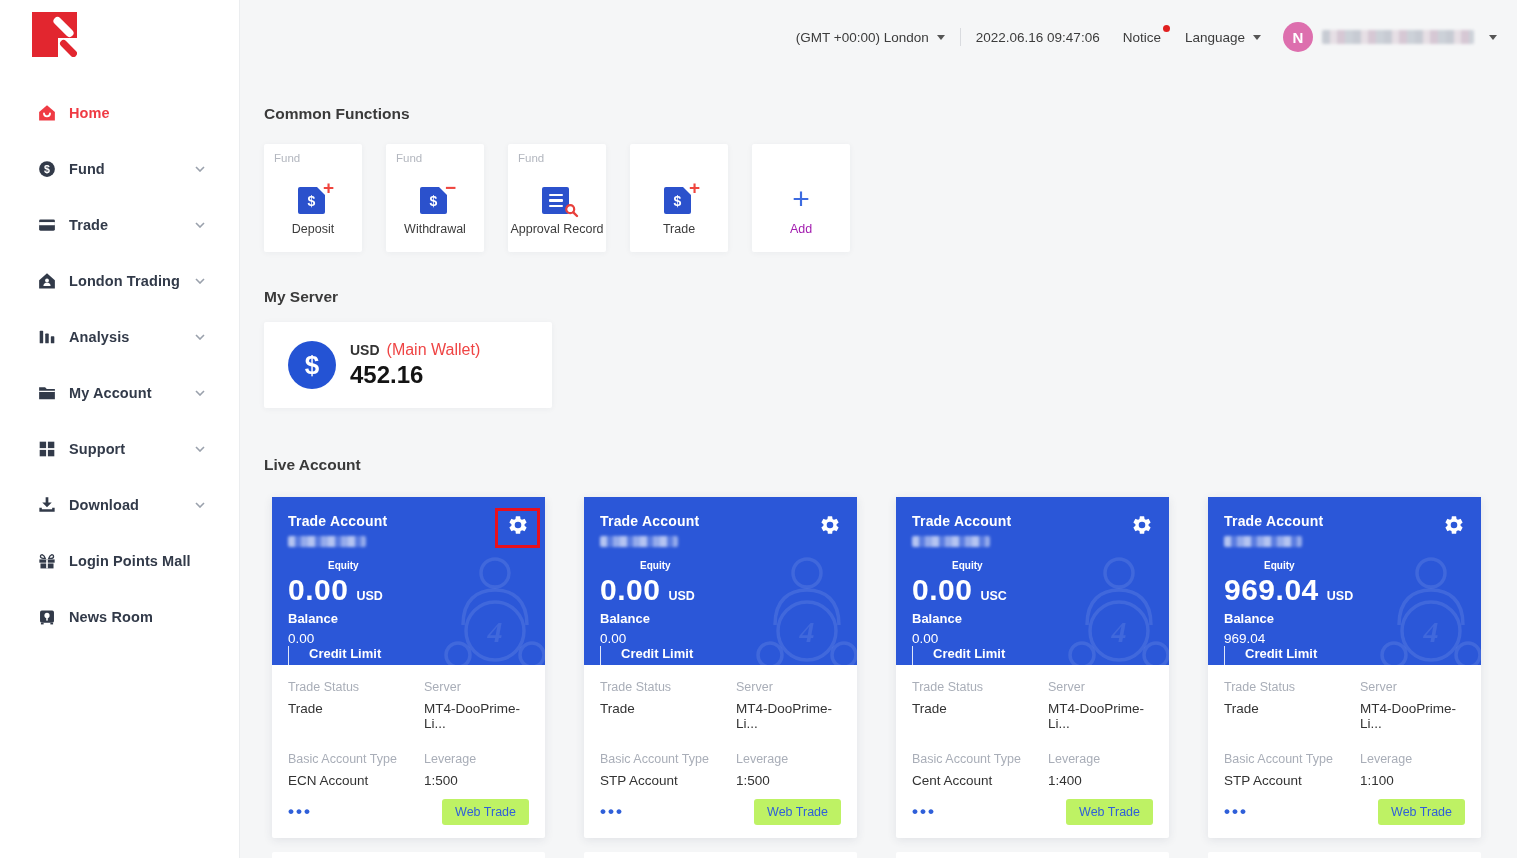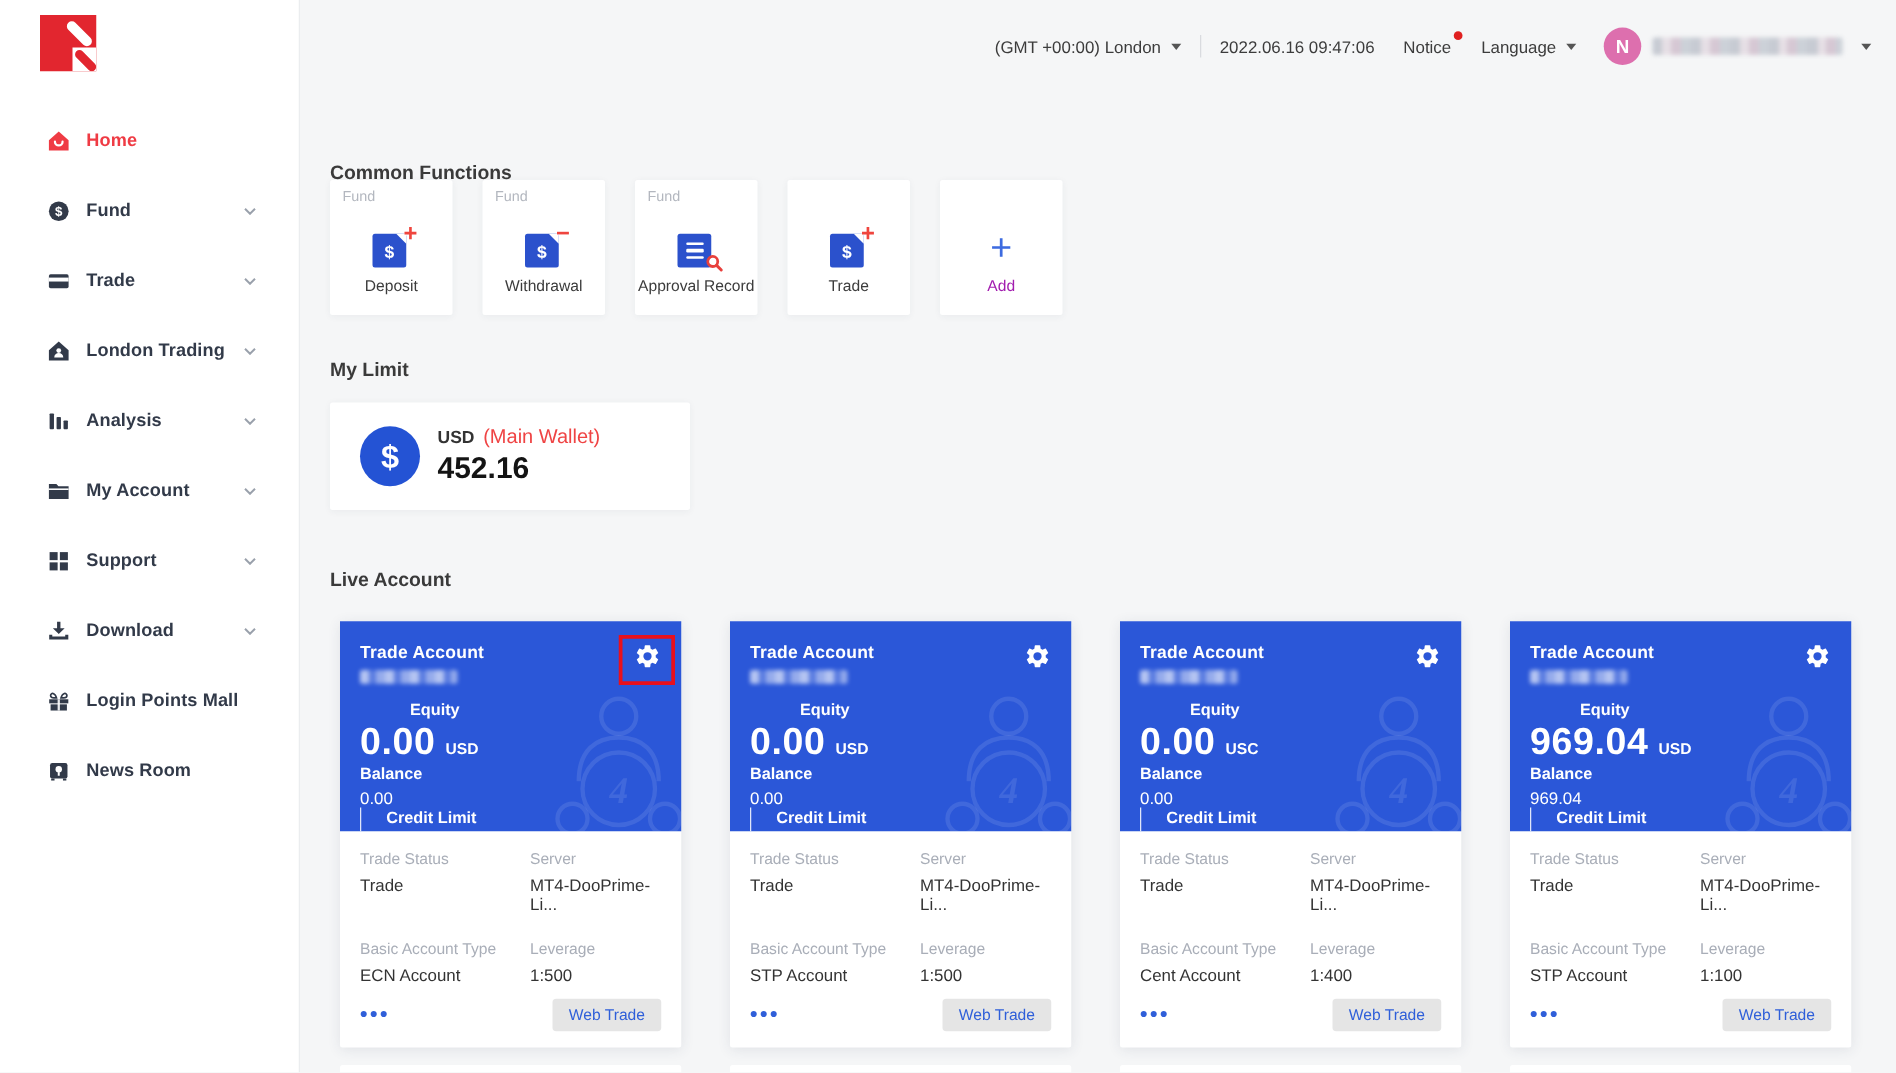--- a/index.html
+++ b/index.html
@@ -34,21 +34,21 @@
   .tb-lang { margin-right:22px; }
   .avatar { width:30px; height:30px; border-radius:50%; background:#dd6fae; color:#fff; font-size:15px; font-weight:bold;
     display:flex; align-items:center; justify-content:center; margin-right:9px; }
   .user-blur { width:152px; height:14px; border-radius:2px; margin-right:7px;
     background:repeating-linear-gradient(90deg,#c7cbd3 0 8px,#e6dfe5 8px 15px,#d6c8d4 15px 23px,#ccd1d8 23px 31px);
     filter:blur(1.6px); }
 
   
   .main { position:absolute; left:240px; top:0; right:0; bottom:0; }
   .sec-title { position:absolute; left:24px; font-size:15.5px; font-weight:bold; color:#3a3a3a; }
-  #t-cf { top:130px; } #t-mw { top:288px; } #t-la { top:456px; }
+  #t-cf { top:105px; } #t-mw { top:288px; } #t-la { top:456px; }
 
   
   .fn-row { position:absolute; left:24px; top:144px; display:flex; gap:24px; }
   .fn-card { width:98px; height:108px; background:#fff; border-radius:2px; box-shadow:0 1px 6px rgba(40,50,70,.05);
     position:relative; cursor:pointer; display:flex; flex-direction:column; align-items:center; }
   .fn-tag { position:absolute; top:8px; left:10px; font-size:11.5px; color:#b3b7bf; }
   .fn-iconbox { margin-top:36px; height:38px; display:flex; align-items:center; justify-content:center; }
   .fn-label { margin-top:4px; font-size:12.5px; color:#3c3c3c; }
   .fn-label.blue { color:#a21caf; }
 
@@ -76,38 +76,38 @@
   .acct-row { position:absolute; left:32px; top:497px; display:flex; gap:39px; }
   .acct-card { width:273px; border-radius:2px; box-shadow:0 2px 10px rgba(50,60,90,.10); background:#fff; }
   .acct-head { position:relative; height:168px; background:#2b57d8; color:#fff; padding:16px 16px 0; overflow:hidden; }
   .acct-title-row { display:flex; align-items:flex-start; justify-content:space-between; }
   .acct-title { font-size:14px; font-weight:bold; letter-spacing:.2px; }
   .acct-num-blur { margin-top:7px; width:78px; height:11px; border-radius:2px;
     background:repeating-linear-gradient(90deg,rgba(255,255,255,.65) 0 7px,rgba(255,255,255,.22) 7px 13px,rgba(255,255,255,.5) 13px 20px);
     filter:blur(1.6px); }
   .gear-btn { position:relative; z-index:2; cursor:pointer; margin-top:1px; }
   .gear-highlight { position:absolute; top:11px; right:5px; width:45px; height:40px; border:3px solid #e8101c; z-index:3; }
-  .equity-label { margin-top:13px; font-size:13px; font-weight:bold;padding-left:40px; }
+  .equity-label { margin-top:13px; font-size:10px; font-weight:bold;padding-left:40px; }
   .equity-row { display:flex; align-items:baseline; gap:8px; margin-top:2px; }
   .equity-val { font-size:30px; font-weight:bold; letter-spacing:.5px; }
   .equity-cur { font-size:12.5px; font-weight:bold; }
   .bc-row { position:absolute; left:16px; right:16px; top:114px; display:flex;flex-direction:column; }
   .bc-col { width:50%; }
   .bc-col.right { padding-left:20px; border-left:1px solid rgba(255,255,255,.85); }
   .bc-label { font-size:13px; font-weight:bold; }
   .bc-val { font-size:13.5px; margin-top:5px; }
   .watermark { position:absolute; right:-8px; bottom:-14px; pointer-events:none; }
 
   .acct-body { position:relative; height:173px; padding:15px 16px 0; }
   .info-grid { display:grid; grid-template-columns:136px 1fr; row-gap:21px; }
   .info-label { font-size:12.5px; color:#a9aeb8; margin-bottom:7px; }
   .info-val { font-size:13.5px; color:#333; }
   .acct-foot { position:absolute; left:16px; right:16px; bottom:13px; display:flex; align-items:center; justify-content:space-between; }
   .more-dots { color:#2f5fd9; font-size:17px; font-weight:bold; letter-spacing:2px; line-height:10px; cursor:pointer; }
-  .webtrade-btn { background:#e5e5e5; border:none; border-radius:3px; color:#2f5fd9; font-size:12.5px;
+  .webtrade-btn { background:#bef264; border:none; border-radius:3px; color:#2f5fd9; font-size:12.5px;
     font-family:inherit; padding:6px 13px; cursor:pointer; }
 
   .peek-row { position:absolute; left:32px; top:852px; display:flex; gap:39px; }
   .peek { width:273px; height:6px; background:#fff; border-radius:2px 2px 0 0; }
 
   svg { display:block; }
 </style>
 </head>
 <body>
 
@@ -342,21 +342,21 @@
     </div>
 
     <div class="fn-card">
       <div class="fn-iconbox">
           <span class="plus-icon">+</span>
         </div>
       <span class="fn-label blue">Add</span>
     </div>
   </div>
 
-  <h2 class="sec-title" id="t-mw">My Limit</h2>
+  <h2 class="sec-title" id="t-mw">My Server</h2>
   <div class="wallet-card">
     <span class="wallet-circle">$</span>
     <div>
       <div class="wallet-cur-row">
         <span class="wallet-cur">USD</span>
         <span class="wallet-tag">(Main Wallet)</span>
       </div>
       <div class="wallet-amount">452.16</div>
     </div>
   </div>

